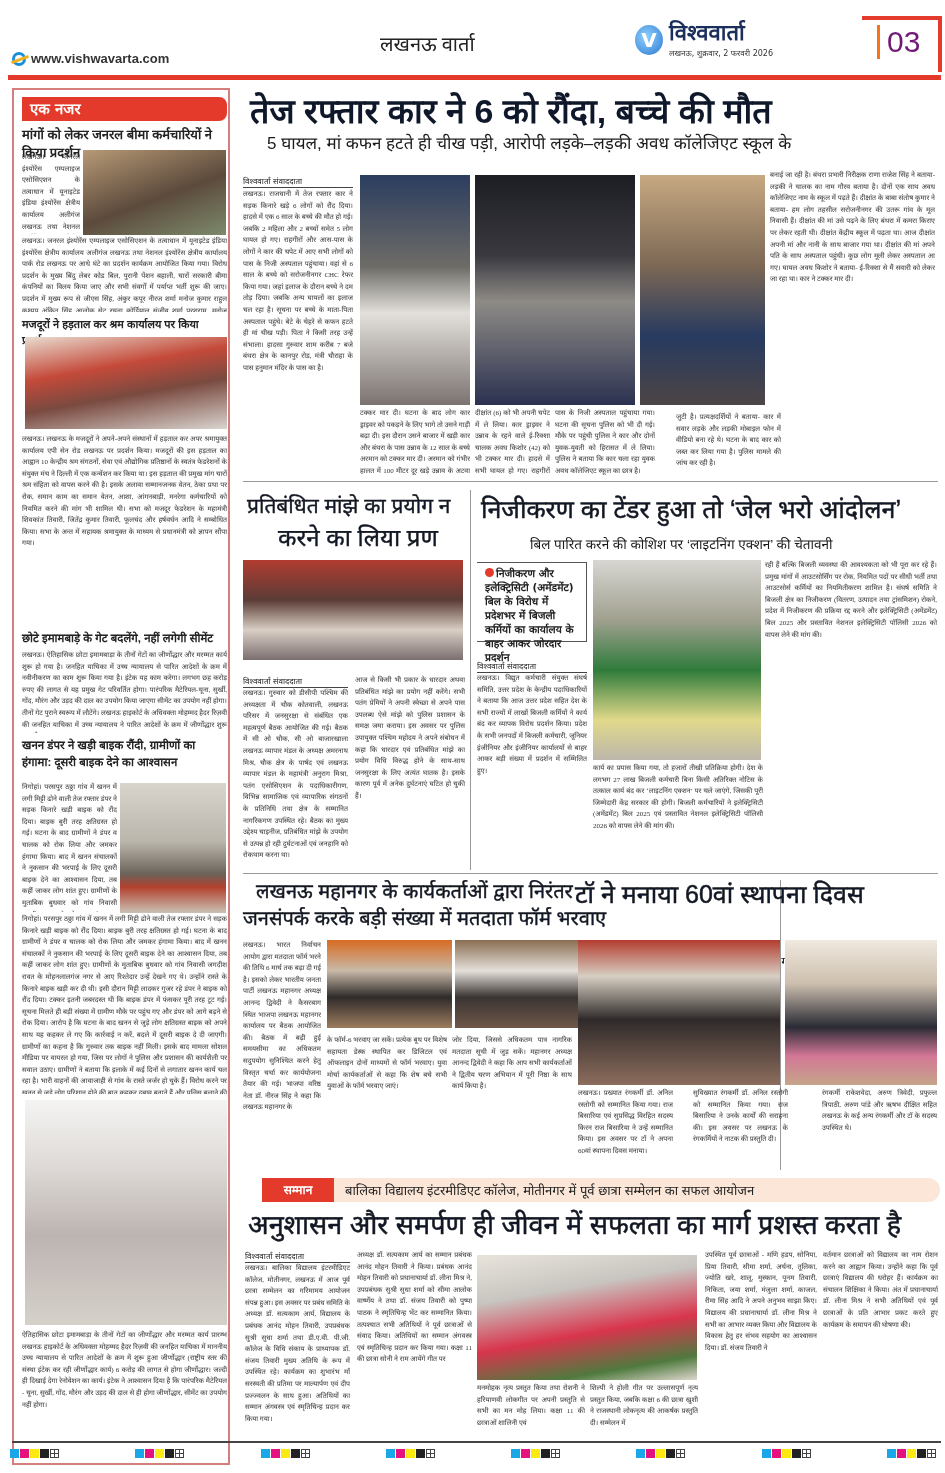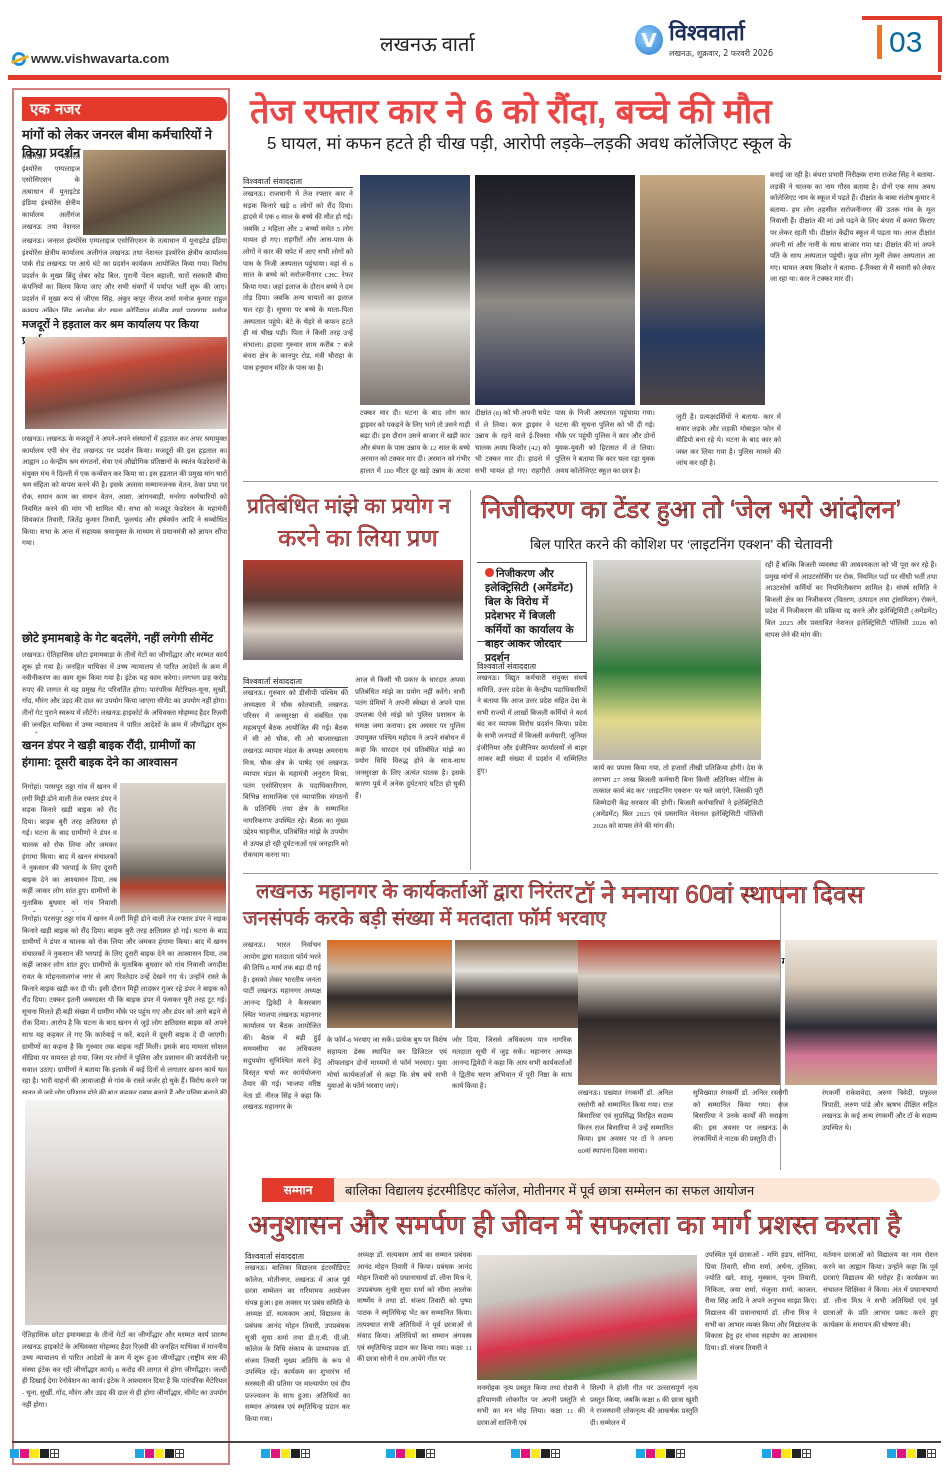--- a/index.html
+++ b/index.html
@@ -9,32 +9,32 @@
   .masthead { left: 0; top: 0; width: 945px; height: 80px; }
   .site-url { left: 12px; top: 51px; font-family: "Liberation Sans", sans-serif; font-size: 13px; font-weight: bold; color: #333; display:flex; align-items:center; gap:5px; }
   .ie-icon { width: 14px; height: 14px; border-radius: 50%; border: 3px solid #1a8fd8; position: relative; }
   .ie-icon::after { content:""; position:absolute; left:-4px; top:3px; width:18px; height:3px; background:#f2b01e; transform: rotate(-20deg); }
   .section-name { left: 380px; top: 30px; font-size: 20px; color: #222; font-family: "Liberation Serif", serif; }
   .logo { left: 635px; top: 22px; display:flex; gap:6px; align-items:center; }
   .logo-mark { width: 28px; height: 30px; border-radius: 50%; background: radial-gradient(circle at 40% 40%, #8fd0ff, #2b7ad0); color:#fff; font-weight:bold; font-size:20px; text-align:center; line-height:30px; }
   .logo-name { font-size: 22px; font-weight: bold; color: #1b2e5c; line-height: 22px; }
   .logo-date { font-size: 8px; color: #333; margin-top: 3px; }
   .page-no-box { left: 862px; top: 16px; width: 80px; height: 56px; border-top: 4px solid #e33a2c; border-right: 4px solid #e33a2c; }
-  .page-no { left: 877px; top: 25px; font-size: 30px; font-family: "Liberation Sans", sans-serif; color: #0369a1; border-left: 5px solid #f97316; padding-left: 7px; }
+  .page-no { left: 877px; top: 25px; font-size: 30px; font-family: "Liberation Sans", sans-serif; color: #701a75; border-left: 3px solid #f97316; padding-left: 7px; }
   .red-rule { left: 8px; top: 75px; width: 933px; height: 5px; background: #e33a2c; }
 
   
   .sidebar { left: 12px; top: 88px; width: 218px; height: 1377px; border: 2px solid #d47e7e; }
   .ek-najar { left: 22px; top: 97px; width: 205px; height: 24px; background: #e33a2c; border-radius: 0 8px 8px 0; color:#fff; font-weight:bold; font-size:15px; padding-left: 8px; line-height:24px; }
   .side-h { font-weight: bold; color: #222; font-family: "Liberation Sans", sans-serif; }
   .txt { font-size: 7px; line-height: 11.6px; color: #333; text-align: justify; overflow: hidden; font-family: "Liberation Serif", serif; }
   .photo { background: linear-gradient(135deg,#8c8072,#4e4036 60%,#a89984); overflow:hidden; }
 
   
-  .headline { font-family: "Liberation Sans", sans-serif; font-weight: bold; color:#ef4444; white-space: nowrap; }
+  .headline { font-family: "Liberation Sans", sans-serif; font-weight: bold; color:#0f172a; white-space: nowrap; }
   .subhead { font-family: "Liberation Sans", sans-serif; color:#1a1a1a; white-space: nowrap; }
   .byline { font-size: 8px; font-weight: normal; border-bottom: 1px solid #444; padding-bottom: 1px; color:#222; }
   .vrule { width: 1px; background: #999; }
   .hrule { height: 1px; background: #999; }
   .callout { font-size: 10.5px; line-height: 14px; font-weight: bold; color:#222; border: 1px solid #555; border-left: none; padding: 3px 4px 3px 8px; }
   .callout .dot { display:inline-block; width: 9px; height: 9px; border-radius: 50%; background: #e33a2c; margin-right: 2px; }
   .samman-bar { left: 262px; top: 1178px; width: 678px; height: 24px; background: #fbe6d8; border-radius: 0 12px 12px 0; }
   .samman-tag { left: 262px; top: 1178px; width: 72px; height: 24px; background: #e33a2c; color: #fff; font-size: 12px; font-weight: bold; text-align:center; line-height: 24px; }
   .samman-title { left: 345px; top: 1181px; font-size: 13px; color: #222; font-family: "Liberation Sans", sans-serif; }
   .bottom-rule { left: 12px; top: 1441px; width: 929px; height: 2px; background: #444; }

